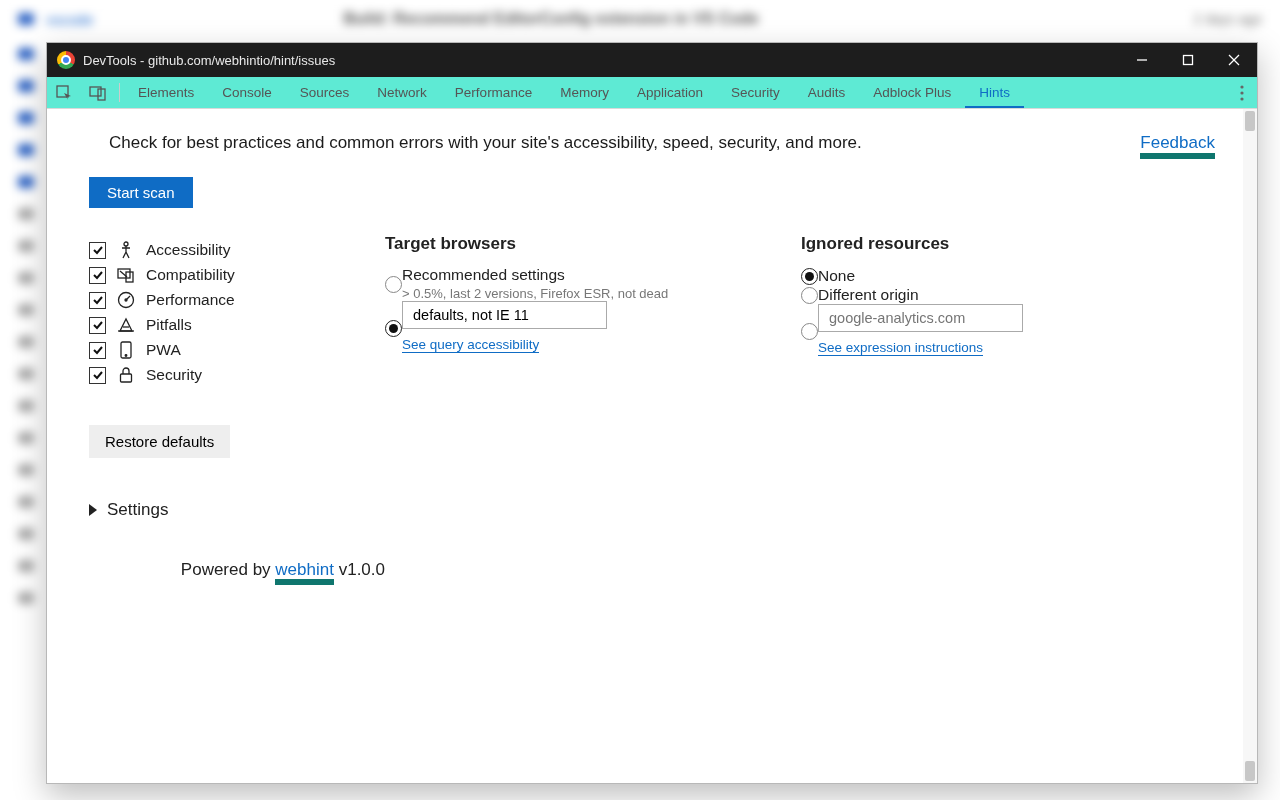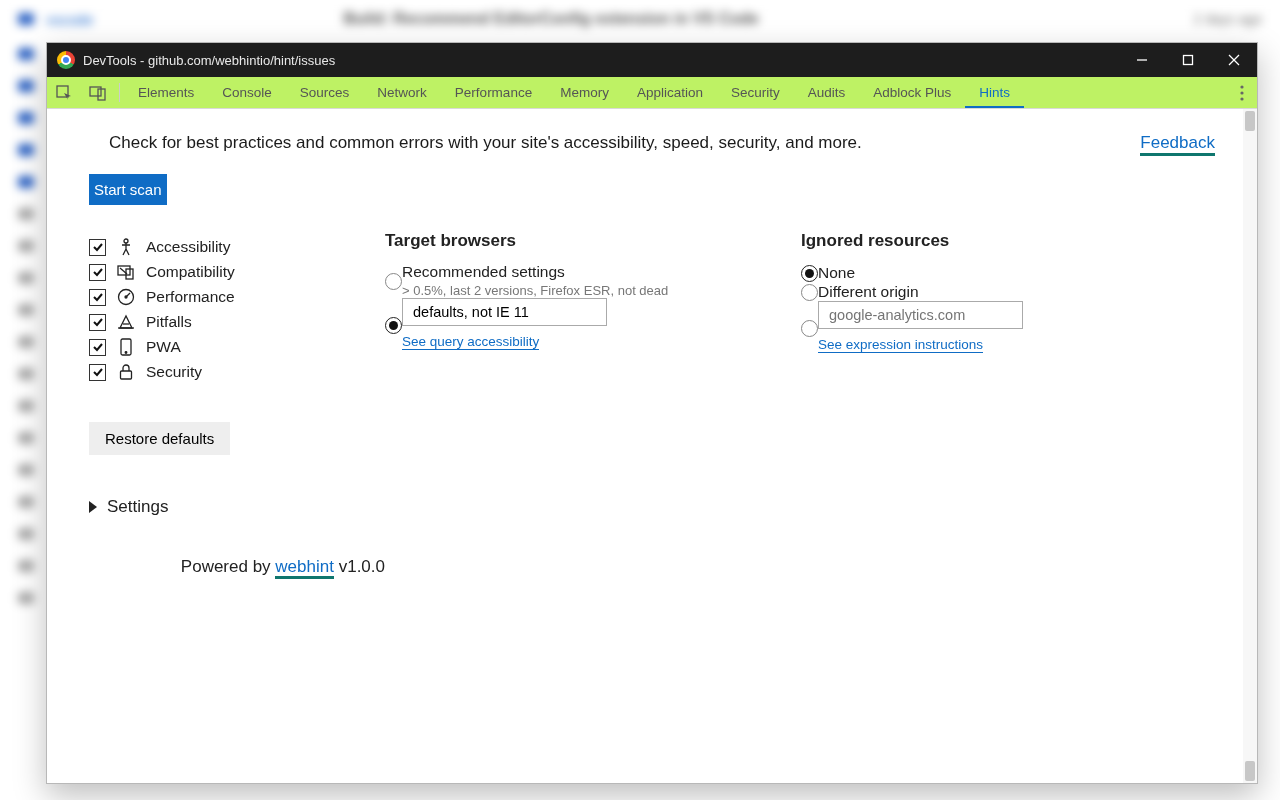--- a/index.html
+++ b/index.html
@@ -25,43 +25,43 @@
     width:18px; height:18px; border-radius:50%; margin:0 8px 0 4px;
     background: conic-gradient(#ea4335 0 120deg, #34a853 120deg 240deg, #fbbc05 240deg 360deg);
     position:relative;
   }
   .chrome-icon::after{ content:""; position:absolute; inset:4px; border-radius:50%; background:#4285f4; border:2px solid #fff;}
   .titlebar .spacer{flex:1;}
   .winbtn { width:46px; height:34px; display:flex; align-items:center; justify-content:center; color:#fff;}
   .winbtn svg{stroke:#fff; fill:none;}
 
   .tabstrip {
-    height:32px; background:#bef264; border-bottom:1px solid #d9d9d9;
+    height:32px; background:#5eead4; border-bottom:1px solid #d9d9d9;
     display:flex; align-items:stretch; font-size:13.5px; color:#555;
   }
   .tool-icon { width:34px; display:flex; align-items:center; justify-content:center;}
   .tool-sep { width:1px; background:#ccc; margin:6px 4px;}
   .tab { padding:0 14px; display:flex; align-items:center; cursor:default;}
   .tab.active { color:#0f6cc5; box-shadow: inset 0 -2px 0 #0f6cc5; }
   .tabstrip .flex{flex:1;}
   .kebab{ width:30px; display:flex; align-items:center; justify-content:center;}
 
   .body { position:relative; flex:1; overflow:hidden; }
   .scroll-track{ position:absolute; right:0; top:0; bottom:0; width:14px; background:#f7f7f7;}
   .scroll-thumb{ position:absolute; right:2px; top:2px; width:10px; height:20px; background:#c7c7c7; border-radius:2px;}
   .scroll-thumb.bottom{ top:auto; bottom:2px;}
   .content { padding:24px 42px 24px 42px; height:100%; overflow:auto; }
 
   .header-row{ display:flex; align-items:flex-start;margin-left:20px; }
   .intro { font-size:17px; color:#1b1b1b; }
-  a.link { color:#0f6cc5; text-decoration:none; border-bottom:3px solid #0f766e;}
+  a.link { color:#0f6cc5; text-decoration:none; border-bottom:6px solid #0f766e;}
   .feedback { margin-left:auto; font-size:17px;}
 
   .primary-btn{
-    margin-top:18px; background:#0f6cc5; color:#fff; border:none; padding:7px 5px; font-size:15px;
+    margin-top:18px; background:#0f6cc5; color:#fff; border:none; padding:7px 18px; font-size:15px;
   }
 
   .columns{ display:flex; margin-top:26px; gap:0;}
   .col { }
   .col.cats{ width:296px;}
   .col.browsers{ width:416px;}
   .col.ignored{ flex:1;}
   h3.section{ font-size:17px; font-weight:700; margin:0 0 12px 0;}
 
   .check-row{ display:flex; align-items:center; gap:11px; margin:7px 0; font-size:15.5px;}

